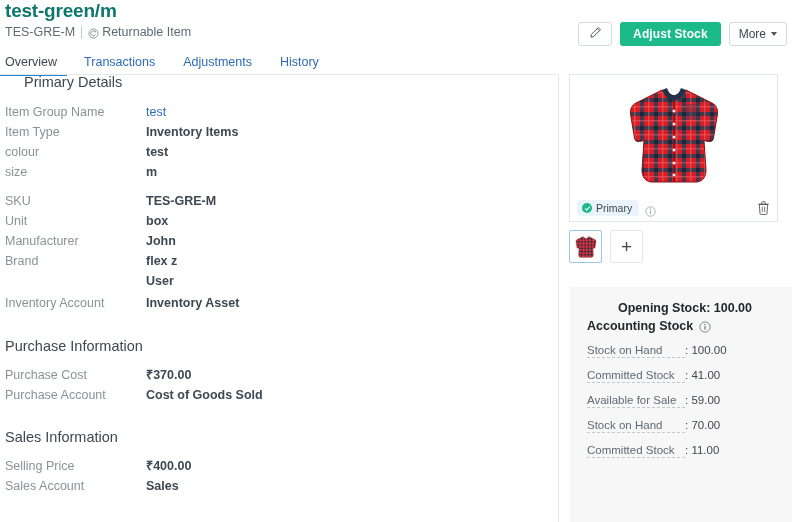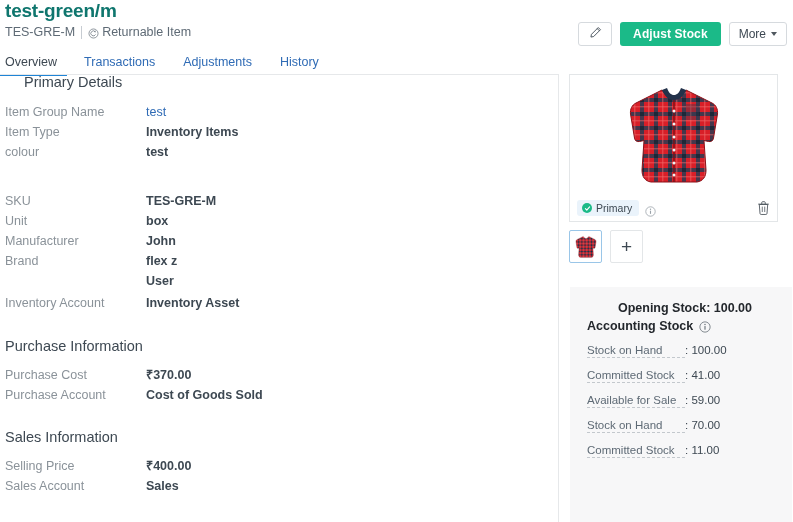--- a/index.html
+++ b/index.html
@@ -408,20 +408,24 @@
     <span class="field-label">Item Group Name</span>
     <span class="field-value link">test</span>
   </div>
   <div class="field-row" style="top:48px">
     <span class="field-label">Item Type</span>
     <span class="field-value">Inventory Items</span>
   </div>
   <div class="field-row" style="top:68px">
     <span class="field-label">colour</span>
     <span class="field-value">test</span>
+  </div>
+  <div class="field-row" style="top:88px">
+    <span class="field-label">size</span>
+    <span class="field-value">m</span>
   </div>
 
   <div class="field-row" style="top:117px">
     <span class="field-label">SKU</span>
     <span class="field-value">TES-GRE-M</span>
   </div>
   <div class="field-row" style="top:137px">
     <span class="field-label">Unit</span>
     <span class="field-value">box</span>
   </div>

